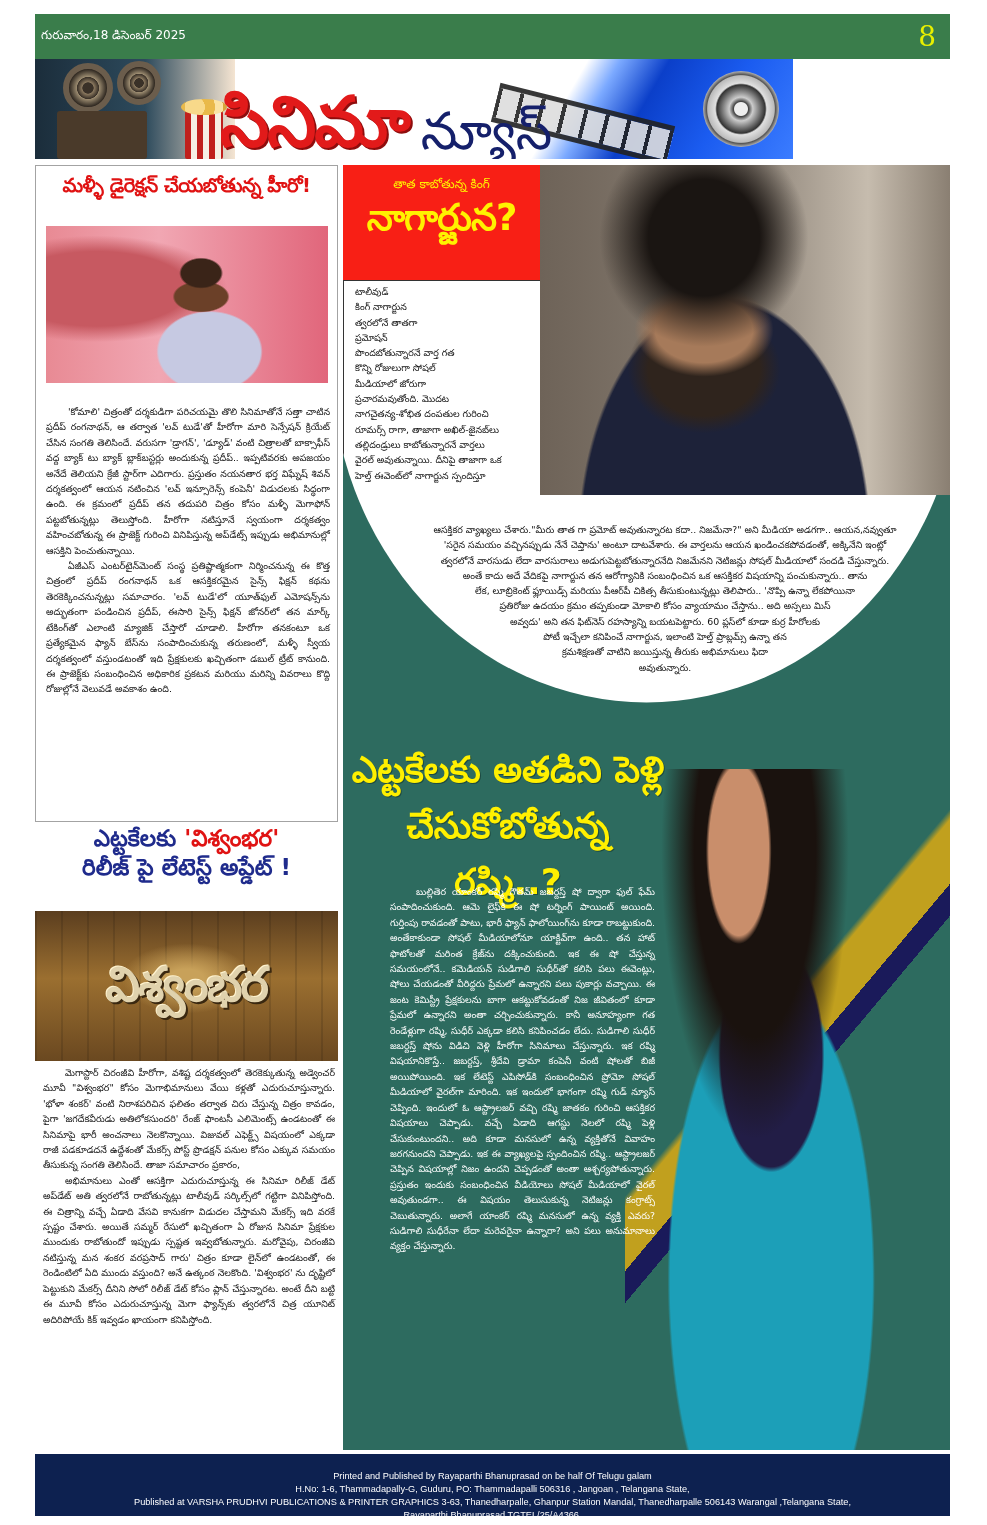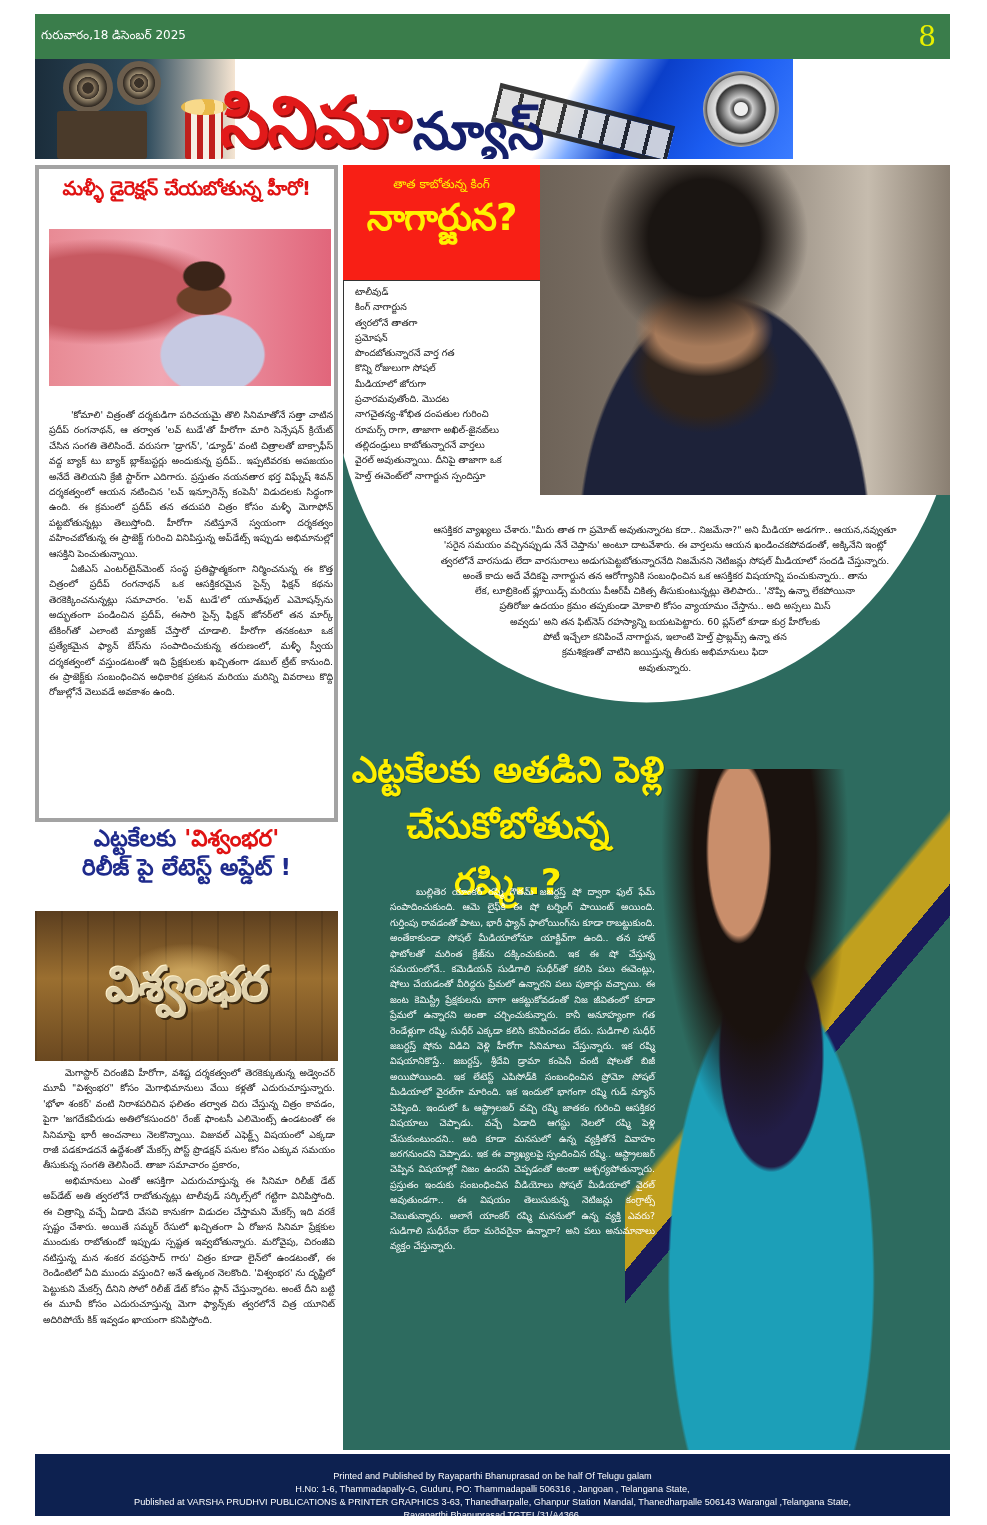--- a/index.html
+++ b/index.html
@@ -13,27 +13,27 @@
 .topbar .pg{font-family:"DejaVu Serif",serif;font-size:28px;color:#e8f000;line-height:1}
 
 
 .mast{position:absolute;left:0;top:45px;width:758px;height:100px;background:#fff;overflow:hidden}
 .mast .left-art{position:absolute;left:0;top:0;width:200px;height:100px;background:linear-gradient(90deg,#1b2d3b 0%,#2d4a5c 55%,#f5e5d2 100%)}
 .mast .reel{position:absolute;border-radius:50%;border:6px solid #6b5d4c;background:radial-gradient(circle,#3a3128 20%,#8c7a60 22%,#3a3128 40%,#9b8b70 42%,#2e2720 70%)}
 .mast .popcorn{position:absolute;left:150px;top:52px;width:38px;height:48px;background:repeating-linear-gradient(90deg,#c0201c 0 6px,#f6efe3 6px 12px);border-radius:2px}
 .mast .popcorn:before{content:"";position:absolute;left:-4px;top:-12px;width:46px;height:16px;border-radius:50%;background:radial-gradient(circle at 30% 50%,#f8d98a 0 30%,#e9b94a 31% 60%,transparent 61%),radial-gradient(circle at 70% 50%,#fbe3a4 0 30%,#d9a43b 31% 60%,transparent 61%)}
 .mast .title{position:absolute;left:185px;top:6px;display:flex;align-items:flex-end;height:92px}
 .mast .t1{font-size:70px;font-weight:bold;color:#e21a1a;letter-spacing:-2px;line-height:1;text-shadow:2px 2px 0 #8e0d0d}
-.mast .t2{font-size:52px;font-weight:bold;color:#15206b;line-height:1;margin-left:4px}
+.mast .t2{font-size:52px;font-weight:normal;color:#15206b;line-height:1;margin-left:12px}
 .mast .right-art{position:absolute;right:0;top:0;width:270px;height:100px;background:linear-gradient(120deg,#ffffff 0%,#ffffff 20%,#7ba9ff 30%,#0b3fc9 45%,#1b5cf0 70%,#3b7cff 100%)}
 .mast .film{position:absolute;right:120px;top:45px;width:180px;height:40px;background:repeating-linear-gradient(90deg,#222 0 4px,#ddd 4px 22px);transform:rotate(14deg);border-top:5px solid #222;border-bottom:5px solid #222;opacity:.9}
 .mast .reel2{position:absolute;right:14px;top:12px;width:76px;height:76px;border-radius:50%;background:radial-gradient(circle,#eee 12%,#444 14%,#ccc 22%,#333 45%,#e0e0e0 48%,#bbb 62%,#555 64%,#aaa 70%)}
 
 
-.box1{position:absolute;left:0;top:151px;width:303px;height:657px;border:4px solid #a3a3a3;background:#fff}
+.box1{position:absolute;left:0;top:151px;width:303px;height:657px;border:1px solid #a3a3a3;background:#fff}
 .h-red{font-weight:bold;color:#e01313;font-size:19.5px;line-height:1.2;text-align:center;letter-spacing:-.5px;padding-top:8px}
 .photo{position:absolute;overflow:hidden}
 .p-pradeep{left:10px;top:60px;width:282px;height:157px;background:radial-gradient(ellipse at 55% 30%,#3a2418 0 9%,transparent 10%),radial-gradient(ellipse at 55% 45%,#6b4028 0 12%,transparent 13%),radial-gradient(ellipse at 58% 80%,#c6c9e2 0 22%,transparent 23%),radial-gradient(ellipse at 18% 40%,#c75961 0 28%,transparent 40%),linear-gradient(90deg,#e88a94 0%,#f1a7b3 40%,#e1667b 100%)}
 .txt{font-size:9.4px;line-height:15.4px;text-align:justify;color:#111}
 .txt p{text-indent:22px}
 .box1 .txt{position:absolute;left:10px;top:238px;width:284px}
 
 
 .h2block{position:absolute;left:0;top:810px;width:303px;text-align:center;font-weight:bold;line-height:1.25}
 .h2block .l1{font-size:23px;color:#1f2b8c}
@@ -162,15 +162,15 @@
     <div>చేసుకోబోతున్న రష్మి..?</div>
   </div>
   <div class="rash-text">
     <p>బుల్లితెర యాంకర్ రష్మి గౌతమ్ జబర్దస్త్ షో ద్వారా ఫుల్ ఫేమ్ సంపాదించుకుంది. ఆమె లైఫ్‌కి ఈ షో టర్నింగ్ పాయింట్ అయింది. గుర్తింపు రావడంతో పాటు, భారీ ఫ్యాన్ ఫాలోయింగ్‌ను కూడా రాబట్టుకుంది. అంతేకాకుండా సోషల్ మీడియాలోనూ యాక్టివ్‌గా ఉంది.. తన హాట్ ఫొటోలతో మరింత క్రేజ్‌ను దక్కించుకుంది. ఇక ఈ షో చేస్తున్న సమయంలోనే.. కమెడియన్ సుడిగాలి సుధీర్‌తో కలిసి పలు ఈవెంట్లు, షోలు చేయడంతో వీరిద్దరు ప్రేమలో ఉన్నారని పలు పుకార్లు వచ్చాయి. ఈ జంట కెమిస్ట్రీ ప్రేక్షకులను బాగా ఆకట్టుకోవడంతో నిజ జీవితంలో కూడా ప్రేమలో ఉన్నారని అంతా చర్చించుకున్నారు. కానీ అనూహ్యంగా గత రెండేళ్లుగా రష్మి, సుధీర్ ఎక్కడా కలిసి కనిపించడం లేదు. సుడిగాలి సుధీర్ జబర్దస్త్ షోను విడిచి వెళ్లి హీరోగా సినిమాలు చేస్తున్నారు. ఇక రష్మి విషయానికొస్తే.. జబర్దస్త్, శ్రీదేవి డ్రామా కంపెనీ వంటి షోలతో బిజీ అయిపోయింది. ఇక లేటెస్ట్ ఎపిసోడ్‌కి సంబంధించిన ప్రోమో సోషల్ మీడియాలో వైరల్‌గా మారింది. ఇక ఇందులో భాగంగా రష్మి గుడ్ న్యూస్ చెప్పింది. ఇందులో ఓ ఆస్ట్రాలజర్ వచ్చి రష్మి జాతకం గురించి ఆసక్తికర విషయాలు చెప్పాడు. వచ్చే ఏడాది ఆగస్టు నెలలో రష్మి పెళ్లి చేసుకుంటుందని.. అది కూడా మనసులో ఉన్న వ్యక్తితోనే వివాహం జరగనుందని చెప్పాడు. ఇక ఈ వ్యాఖ్యలపై స్పందించిన రష్మి.. ఆస్ట్రాలజర్ చెప్పిన విషయాల్లో నిజం ఉందని చెప్పడంతో అంతా ఆశ్చర్యపోతున్నారు. ప్రస్తుతం ఇందుకు సంబంధించిన వీడియోలు సోషల్ మీడియాలో వైరల్ అవుతుండగా.. ఈ విషయం తెలుసుకున్న నెటిజన్లు కంగ్రాట్స్ చెబుతున్నారు. అలాగే యాంకర్ రష్మి మనసులో ఉన్న వ్యక్తి ఎవరు? సుడిగాలి సుధీరేనా లేదా మరెవరైనా ఉన్నారా? అని పలు అనుమానాలు వ్యక్తం చేస్తున్నారు.</p>
   </div>
 
   <div class="footer">
     <span class="fl">Printed and Published by Rayaparthi Bhanuprasad on be half Of Telugu galam</span>
     <span class="fl">H.No: 1-6, Thammadapally-G, Guduru, PO: Thammadapalli     506316    , Jangoan ,  Telangana State,</span>
     <span class="fl">Published at VARSHA PRUDHVI PUBLICATIONS &amp; PRINTER GRAPHICS 3-63, Thanedharpalle, Ghanpur Station Mandal, Thanedharpalle 506143 Warangal ,Telangana State,</span>
-    <span class="fl">Rayaparthi Bhanuprasad  TGTEL/31/A4366.</span>
+    <span class="fl">Rayaparthi Bhanuprasad  TGTEL/25/A4366.</span>
   </div>
 </div>
 
 </body></html>

